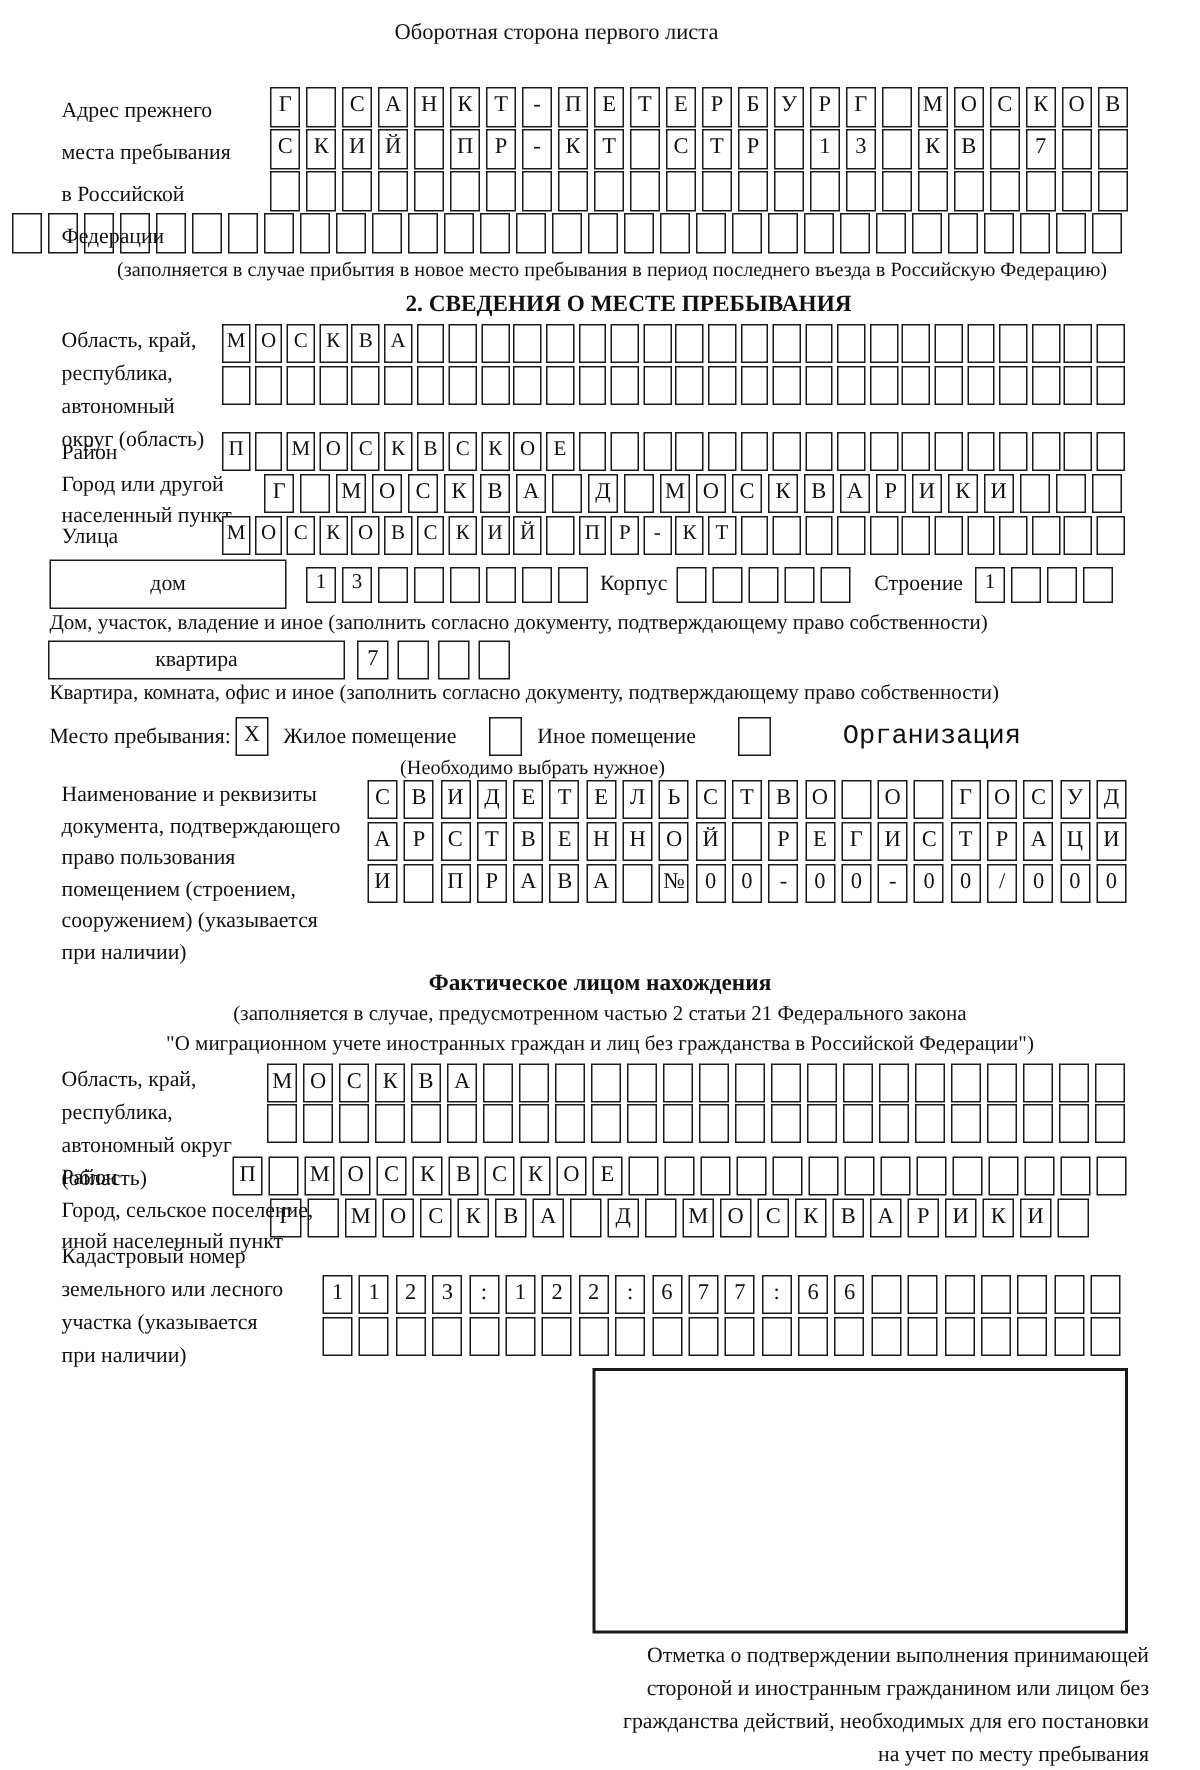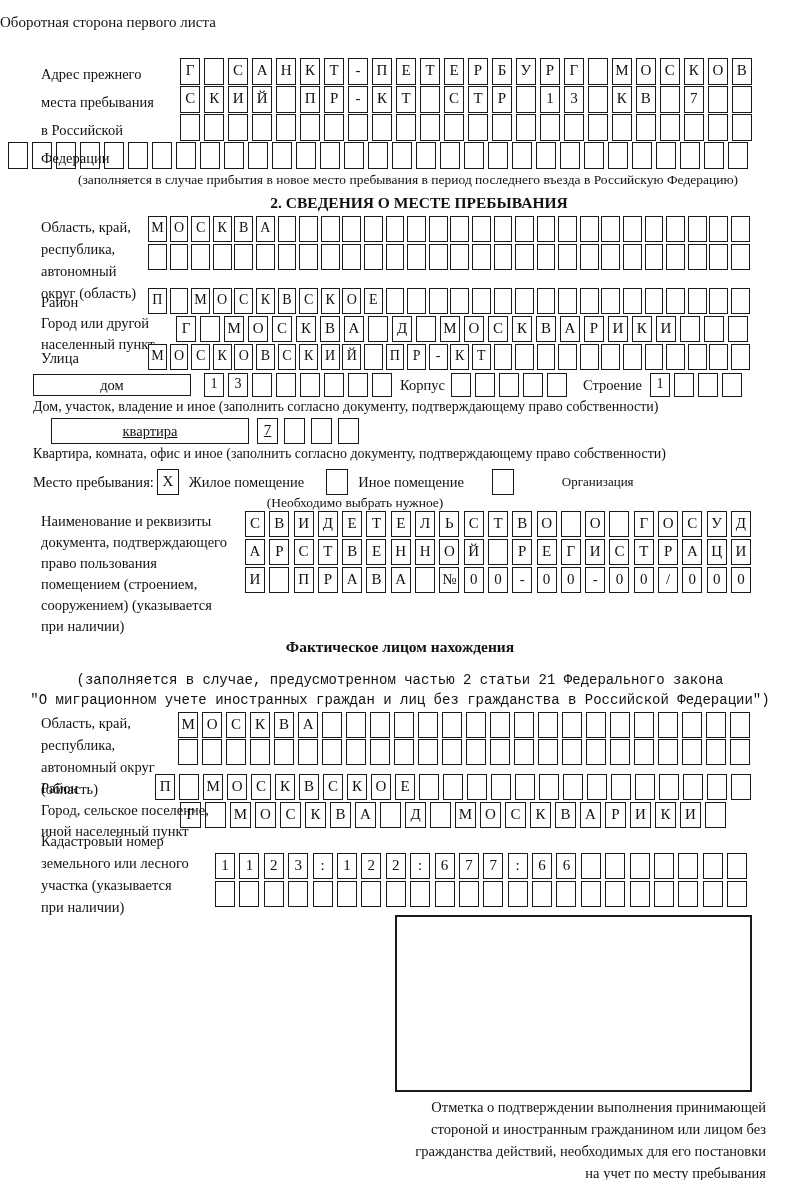--- a/index.html
+++ b/index.html
@@ -1,18 +1,18 @@
 <!DOCTYPE html>
 <html><head>
 <meta charset="utf-8">
 <style>
   html,body{margin:0;padding:0;background:#fff;}
   body{width:800px;height:1180px;box-sizing:border-box;padding-top:14px;overflow:hidden;
        font-family:"Liberation Serif","DejaVu Serif",serif;color:#111;}
-  .hdr{text-align:left;padding-right:58px;font-size:15px;line-height:17px;}
+  .hdr{text-align:center;padding-right:58px;font-size:15px;line-height:17px;}
   .center{text-align:center;}
   .sec{position:relative;}
   .lbl{position:absolute;left:41px;top:0;font-size:14.5px;line-height:22px;white-space:nowrap;}
   .grid{display:flex;}
   .cb{flex:none;box-sizing:border-box;border:1.8px solid #1a1a1a;height:26px;background:#fff;
       text-align:center;font-size:15px;line-height:22px;overflow:hidden;}
   
   .g24 .cb{width:20.3px;margin-right:3.7px;}
   .g24s1 .cb{width:20.3px;margin-right:3.7px;height:27px;line-height:23px;}
   .g216 .cb{width:18.8px;margin-right:2.8px;font-size:14px;}
@@ -324,21 +324,21 @@
       <span class="cb"></span>
       <span class="cb"></span>
       <span class="cb"></span>
       <span class="cb"></span>
       <span class="cb"></span>
       <span class="cb"></span>
     </div>
 </div>
 
 <div style="display:flex;align-items:center;margin-left:33px;margin-top:3px;">
-  <div class="inlinebox" style="width:158px;height:22px;">дом</div>
+  <div class="inlinebox" style="width:158px;height:33px;">дом</div>
   <div class="grid gsm" style="margin-left:13px;">
       <span class="cb">1</span>
       <span class="cb">3</span>
       <span class="cb"></span>
       <span class="cb"></span>
       <span class="cb"></span>
       <span class="cb"></span>
       <span class="cb"></span>
       <span class="cb"></span>
     </div>
@@ -353,39 +353,39 @@
   <div style="font-size:14.5px;margin-left:12px;margin-right:8px;">Строение</div>
   <div class="grid gsm">
       <span class="cb">1</span>
       <span class="cb"></span>
       <span class="cb"></span>
       <span class="cb"></span>
     </div>
 </div>
 <div class="cap" style="margin-top:2px;">Дом, участок, владение и иное (заполнить согласно документу, подтверждающему право собственности)</div>
 
-<div style="display:flex;align-items:center;margin-left:51px;margin-top:3px;text-decoration:underline;">
+<div style="display:flex;align-items:center;margin-left:32px;margin-top:3px;">
   <div class="inlinebox" style="width:198px;height:26px;">квартира</div>
   <div class="grid gfl" style="margin-left:8px;">
       <span class="cb">7</span>
       <span class="cb"></span>
       <span class="cb"></span>
       <span class="cb"></span>
     </div>
 </div>
 <div class="cap" style="margin-top:2px;">Квартира, комната, офис и иное (заполнить согласно документу, подтверждающему право собственности)</div>
 
 <div style="display:flex;align-items:center;margin-left:33px;margin-top:7px;">
   <div style="font-size:14.5px;">Место пребывания:</div>
   <div class="check" style="margin-left:3px;">X</div>
   <div style="font-size:14.5px;margin-left:10px;">Жилое помещение</div>
   <div class="check" style="margin-left:22px;"></div>
   <div style="font-size:14.5px;margin-left:10px;">Иное помещение</div>
   <div class="check" style="margin-left:28px;"></div>
-  <div style="font-size:13px;margin-left:48px;">Организация</div>
+  <div style="font-size:18px;margin-left:48px;font-family:Liberation Mono, monospace;">Организация</div>
 </div>
 <div class="note" style="width:710px;text-align:center;line-height:16px;">(Необходимо выбрать нужное)</div>
 
 <div class="sec" style="height:126px;">
   <div class="lbl" style="line-height:21px;">
     <div>Наименование и реквизиты</div>
     <div>документа, подтверждающего</div>
     <div>право пользования</div>
     <div>помещением (строением,</div>
     <div>сооружением) (указывается</div>
@@ -456,21 +456,21 @@
       <span class="cb">0</span>
       <span class="cb">0</span>
       <span class="cb">/</span>
       <span class="cb">0</span>
       <span class="cb">0</span>
       <span class="cb">0</span>
     </div>
 </div>
 
 <div class="h2 center">Фактическое лицом нахождения</div>
-<div class="center" style="font-size:14px;line-height:20px;margin-top:14px;font-family:Liberation Mono, monospace;">
+<div class="center" style="font-size:14px;line-height:20px;margin-top:2px;">
   <div>(заполняется в случае, предусмотренном частью 2 статьи 21 Федерального закона</div>
   <div>"О миграционном учете иностранных граждан и лиц без гражданства в Российской Федерации")</div>
 </div>
 
 <div class="sec" style="margin-top:2px;margin-bottom:9px;">
   <div class="lbl">
     <div>Область, край,</div>
     <div>республика,</div>
     <div>автономный округ</div>
     <div>(область)</div>

